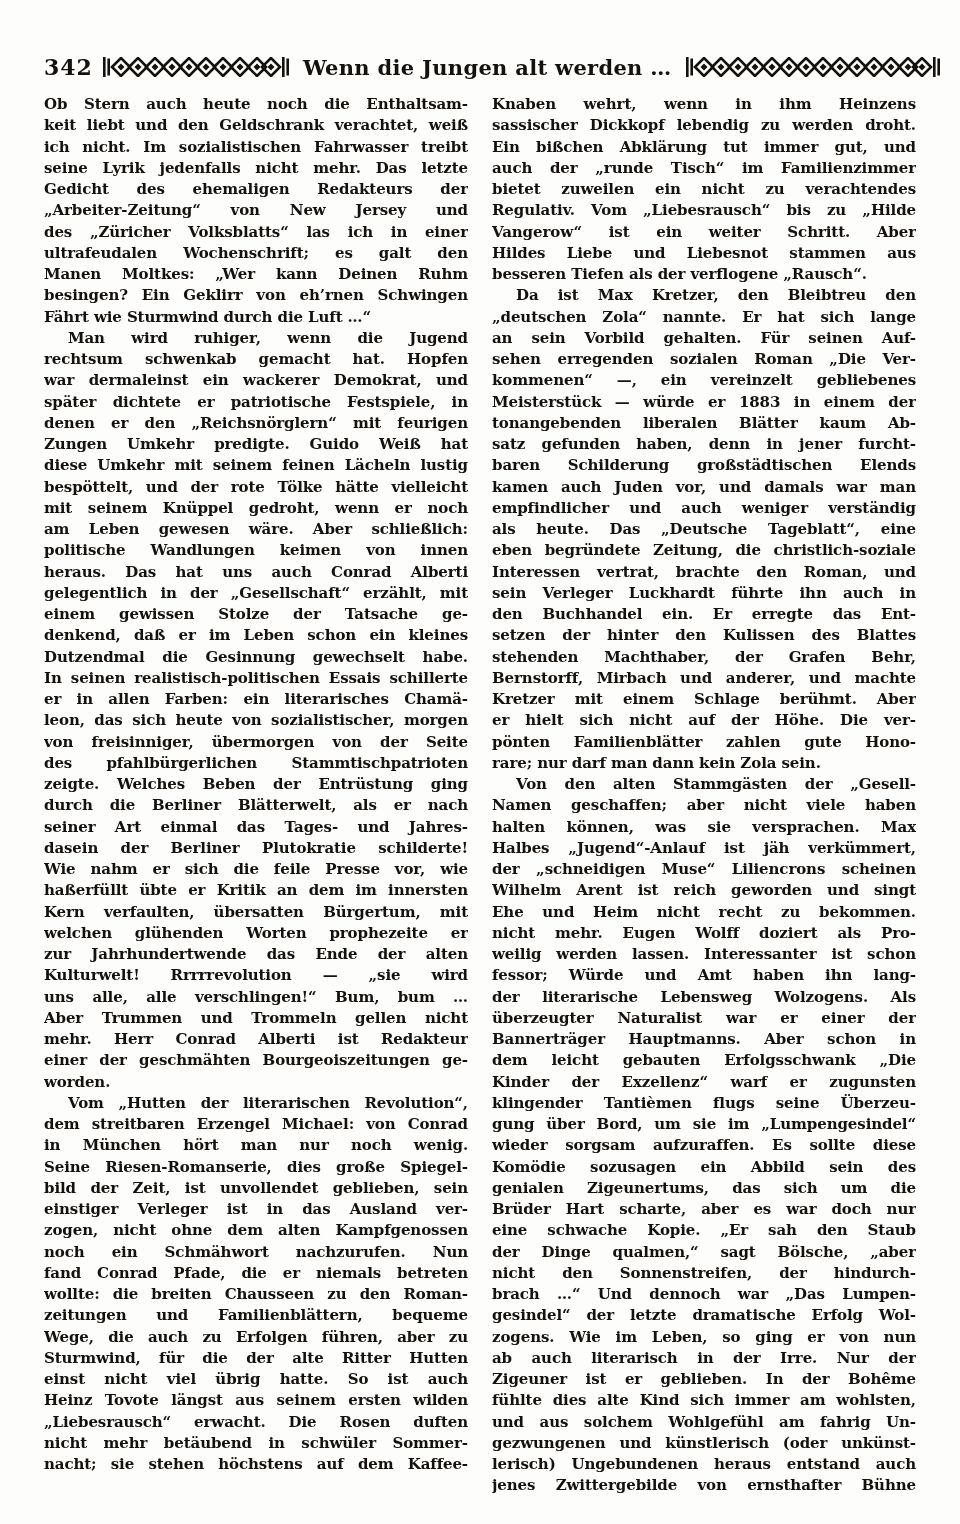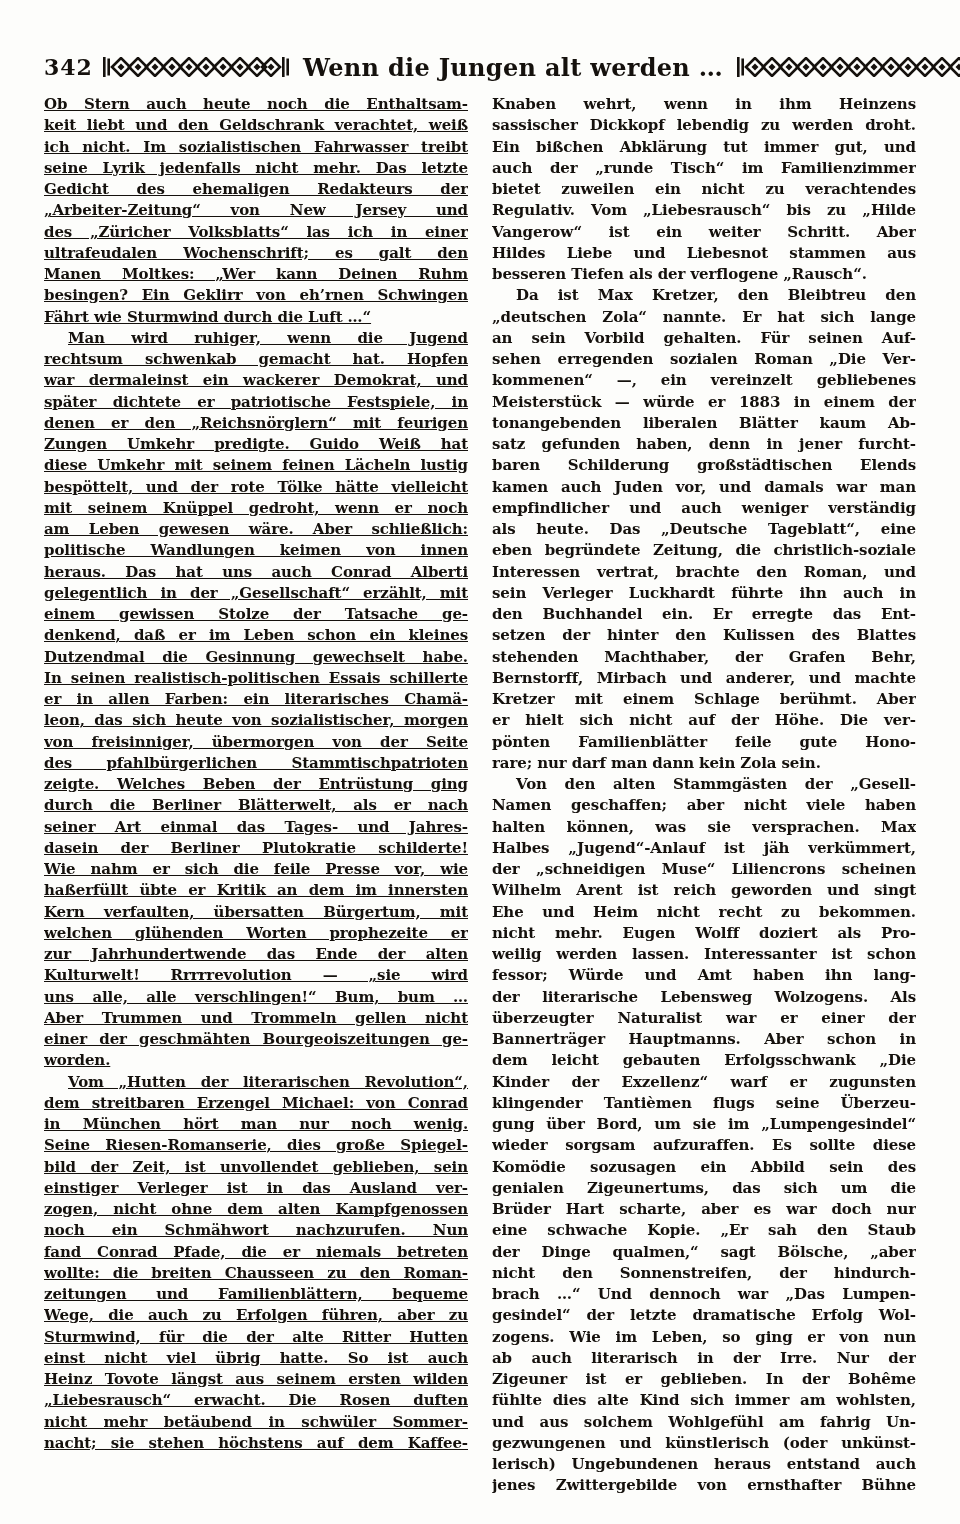--- a/index.html
+++ b/index.html
@@ -9,26 +9,26 @@
     font-family:"DejaVu Serif", serif;
     overflow:hidden;
   }
   .page{position:absolute;inset:0;}
   .hdr{
     position:absolute;top:52px;left:44px;width:874px;height:30px;
     display:flex;align-items:center;
   }
   .pagenum{font-weight:700;font-size:22px;letter-spacing:1px;margin-right:10px;}
   .title{
-    font-weight:700;font-size:24px;white-space:nowrap;
+    font-weight:700;font-size:21px;white-space:nowrap;
     margin:0 14px;letter-spacing:0.3px;
   }
   .orn{flex:none;display:block;}
   .col{position:absolute;top:94px;width:424px;}
-  .col-left{left:44px;text-decoration:underline;}
+  .col-left{left:44px;}
   .col-right{left:492px;}
   .line{
     font-weight:700;font-size:15px;line-height:21.25px;height:21.25px;
     text-align:justify;text-align-last:justify;
     letter-spacing:-0.1px;overflow:hidden;white-space:normal;
   }
   .line.indent{padding-left:24px;}
   .line.para-end{text-align-last:left;}
 </style>
 </head>
@@ -124,20 +124,21 @@
       <div class="line">seiner Art einmal das Tages- und Jahres-</div>
       <div class="line">dasein der Berliner Plutokratie schilderte!</div>
       <div class="line">Wie nahm er sich die feile Presse vor, wie</div>
       <div class="line">haßerfüllt übte er Kritik an dem im innersten</div>
       <div class="line">Kern verfaulten, übersatten Bürgertum, mit</div>
       <div class="line">welchen glühenden Worten prophezeite er</div>
       <div class="line">zur Jahrhundertwende das Ende der alten</div>
       <div class="line">Kulturwelt! Rrrrrevolution — „sie wird</div>
       <div class="line">uns alle, alle verschlingen!“ Bum, bum …</div>
       <div class="line">Aber Trummen und Trommeln gellen nicht</div>
+      <div class="line">mehr. Herr Conrad Alberti ist Redakteur</div>
       <div class="line">einer der geschmähten Bourgeoiszeitungen ge-</div>
       <div class="line para-end">worden.</div>
       <div class="line indent">Vom „Hutten der literarischen Revolution“,</div>
       <div class="line">dem streitbaren Erzengel Michael: von Conrad</div>
       <div class="line">in München hört man nur noch wenig.</div>
       <div class="line">Seine Riesen-Romanserie, dies große Spiegel-</div>
       <div class="line">bild der Zeit, ist unvollendet geblieben, sein</div>
       <div class="line">einstiger Verleger ist in das Ausland ver-</div>
       <div class="line">zogen, nicht ohne dem alten Kampfgenossen</div>
       <div class="line">noch ein Schmähwort nachzurufen. Nun</div>
@@ -176,21 +177,21 @@
       <div class="line">als heute. Das „Deutsche Tageblatt“, eine</div>
       <div class="line">eben begründete Zeitung, die christlich-soziale</div>
       <div class="line">Interessen vertrat, brachte den Roman, und</div>
       <div class="line">sein Verleger Luckhardt führte ihn auch in</div>
       <div class="line">den Buchhandel ein. Er erregte das Ent-</div>
       <div class="line">setzen der hinter den Kulissen des Blattes</div>
       <div class="line">stehenden Machthaber, der Grafen Behr,</div>
       <div class="line">Bernstorff, Mirbach und anderer, und machte</div>
       <div class="line">Kretzer mit einem Schlage berühmt. Aber</div>
       <div class="line">er hielt sich nicht auf der Höhe. Die ver-</div>
-      <div class="line">pönten Familienblätter feile gute Hono-</div>
+      <div class="line">pönten Familienblätter zahlen gute Hono-</div>
       <div class="line para-end">rare; nur darf man dann kein Zola sein.</div>
       <div class="line indent">Von den alten Stammgästen der „Gesell-</div>
       <div class="line">Namen geschaffen; aber nicht viele haben</div>
       <div class="line">halten können, was sie versprachen. Max</div>
       <div class="line">Halbes „Jugend“-Anlauf ist jäh verkümmert,</div>
       <div class="line">der „schneidigen Muse“ Liliencrons scheinen</div>
       <div class="line">Wilhelm Arent ist reich geworden und singt</div>
       <div class="line">Ehe und Heim nicht recht zu bekommen.</div>
       <div class="line">nicht mehr. Eugen Wolff doziert als Pro-</div>
       <div class="line">weilig werden lassen. Interessanter ist schon</div>

